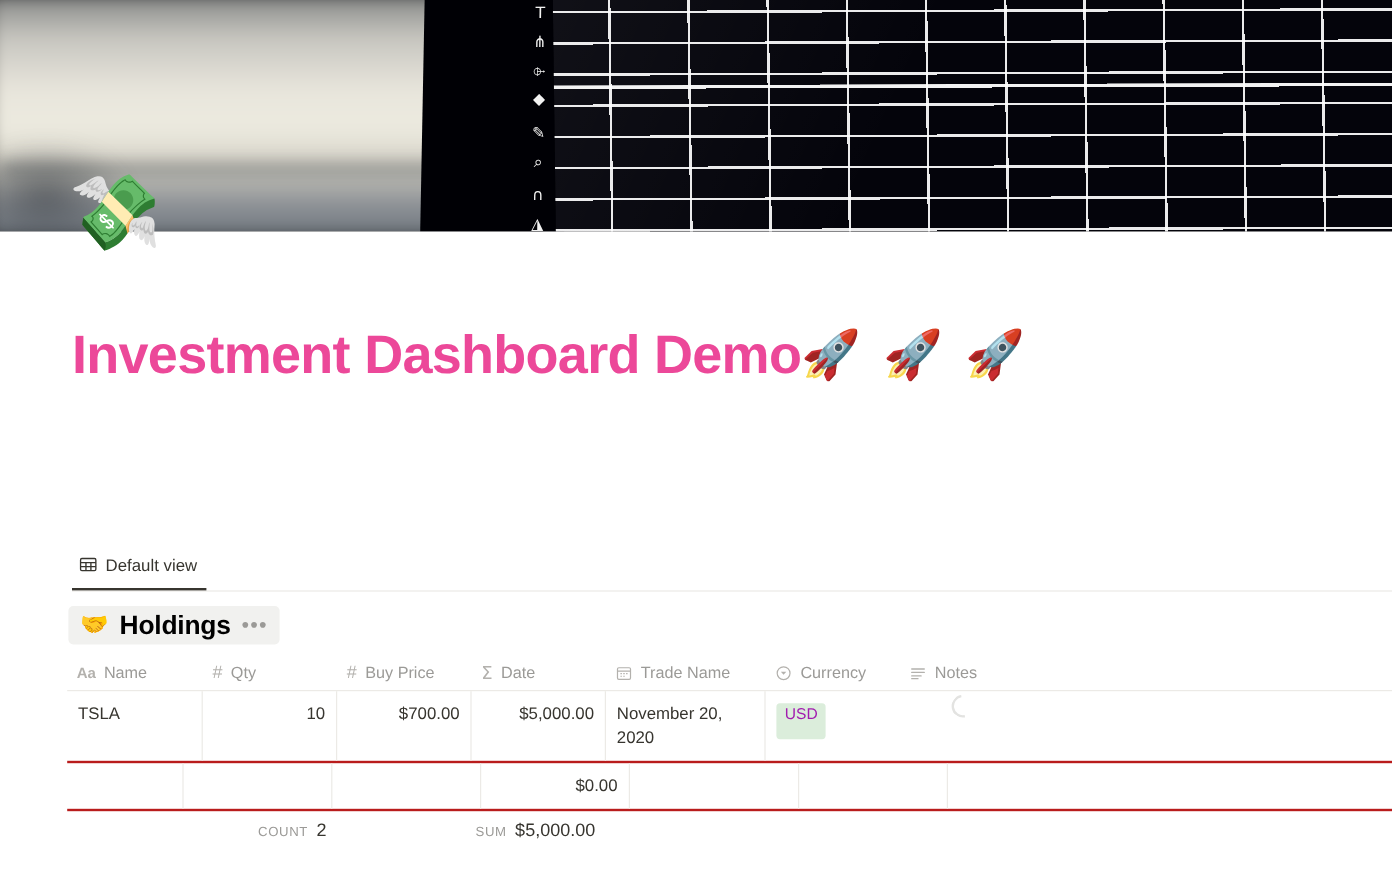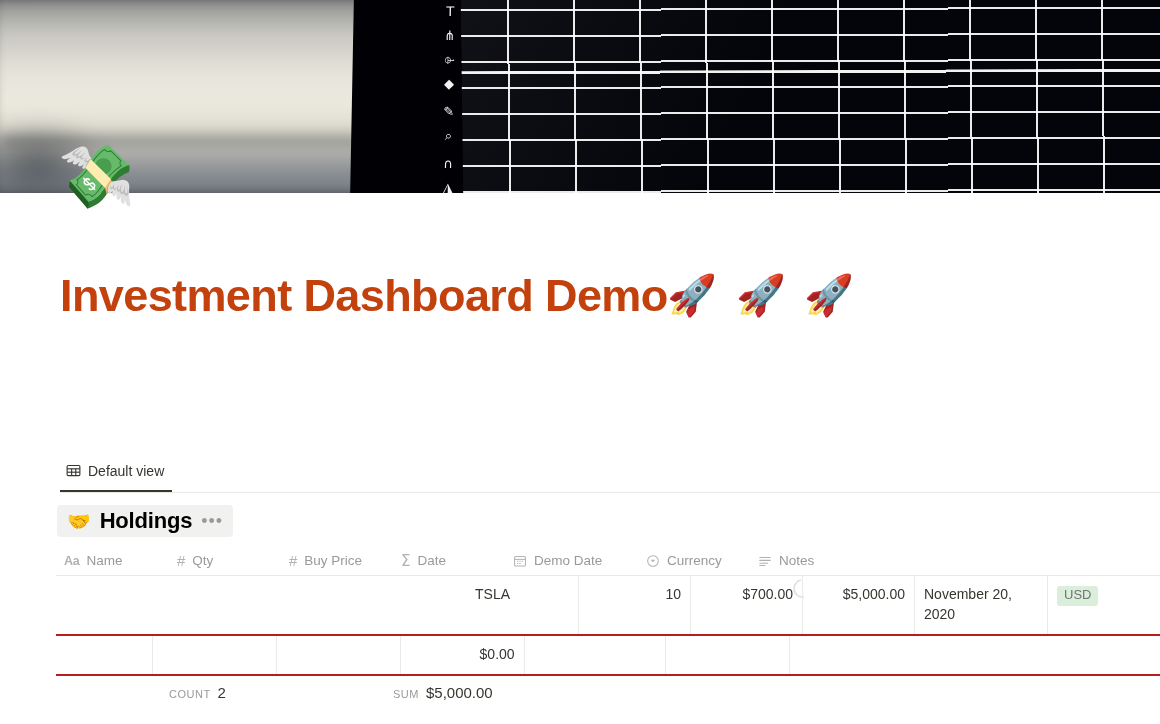--- a/index.html
+++ b/index.html
@@ -102,21 +102,21 @@
     position: absolute; left: 58px; top: -47px;
     font-size: 62px; line-height: 1;
     font-family: "DejaVu Sans", sans-serif;
     z-index: 5;
     user-select: none;
   }
 
   #page-title {
     position: absolute; left: 60px; top: 77px;
     font-size: 45px; font-weight: bold; letter-spacing: -0.6px;
-    color: #c2410c;
+    color: #ec4899;
     white-space: nowrap;
     font-family: "Liberation Sans", sans-serif;
   }
   #page-title .rockets {
     font-family: "DejaVu Sans", sans-serif;
     font-size: 40px; font-weight: normal;
     letter-spacing: 3px;
     vertical-align: 2px;
   }
 
@@ -153,21 +153,21 @@
     height: 32px; padding: 0 10px;
     background: #f1f1ef; border-radius: 4px;
   }
   #db-title .db-emoji { font-size: 19px; font-family: "DejaVu Sans", sans-serif; line-height: 1; }
   #db-title .db-name { font-size: 22px; font-weight: bold; color: #000000; letter-spacing: -0.2px; }
   #db-title .db-dots { color: #9b9a97; font-size: 18px; letter-spacing: 1px; line-height: 10px; }
 
   
   #table { position: absolute; left: 56px; top: 353px; width: 1104px; }
 
-  .trow { display: flex; justify-content: flex-end; }
+  .trow { display: flex; }
 
   .thead { height: 30px; border-bottom: 1px solid #eceae6; }
   .th {
     display: flex; align-items: center; gap: 7px;
     font-size: 13.5px; color: #9b9a97;
     padding-left: 8px; overflow: hidden; white-space: nowrap;
   }
   .th .col-icon { color: #b3b1ad; display: inline-flex; align-items: center; }
   .th .col-icon.aa { font-size: 12.5px; font-weight: 600; letter-spacing: -0.2px; }
   .th .col-icon.hash { font-size: 15px; }
@@ -190,28 +190,28 @@
   .c-name     { width: 113px; }
   .c-qty      { width: 112px; }
   .c-buyprice { width: 112px; }
   .c-cost     { width: 112px; }
   .c-date     { width: 133px; }
   .c-currency { width: 112px; }
   .c-notes    { width: 410px; }
 
   .tag-usd {
     display: inline-block;
-    background: #dbeddb; color: #737373;
-    font-size: 13px; padding: 2px 7px 3px; border-radius: 3px;
+    background: #dbeddb; color: #a21caf;
+    font-size: 13px; padding: 2px 7px 13px; border-radius: 3px;
     line-height: 1.15;
   }
 
   
   #tfoot { display: flex; height: 34px; align-items: center; }
-  .agg { display: flex; align-items: baseline; gap: 7px; padding-right: 9px; }
+  .agg { display: flex; align-items: baseline; justify-content: flex-end; gap: 7px; padding-right: 9px; }
   .agg .agg-label { font-size: 11px; color: #9b9a97; letter-spacing: 0.5px; text-transform: uppercase; }
   .agg .agg-value { font-size: 15px; color: #37352f; }
 </style>
 </head>
 <body>
 
 <div id="cover">
   <div class="wall"></div>
   <div class="wall-shadowbar"></div>
   <div class="wall-lowleft"></div>
@@ -291,21 +291,21 @@
           <svg width="14" height="14" viewBox="0 0 16 16" fill="none" stroke="currentColor" stroke-width="1.15">
             <rect x="1.8" y="2.8" width="12.4" height="11" rx="1.3"></rect>
             <line x1="1.8" y1="6.1" x2="14.2" y2="6.1"></line>
             <line x1="4.6" y1="8.4" x2="6.0" y2="8.4"></line>
             <line x1="7.3" y1="8.4" x2="8.7" y2="8.4"></line>
             <line x1="10.0" y1="8.4" x2="11.4" y2="8.4"></line>
             <line x1="4.6" y1="10.9" x2="6.0" y2="10.9"></line>
             <line x1="7.3" y1="10.9" x2="8.7" y2="10.9"></line>
           </svg>
         </span>
-        <span>Demo Date</span>
+        <span>Trade Name</span>
       </div>
       <div class="th c-currency">
         <span class="col-icon">
           <svg width="14" height="14" viewBox="0 0 16 16" fill="none" stroke="currentColor" stroke-width="1.15">
             <circle cx="8" cy="8" r="6.1"></circle>
             <path d="M5.4 6.7 L8 9.5 L10.6 6.7 Z" fill="currentColor" stroke="none"></path>
           </svg>
         </span>
         <span>Currency</span>
       </div>

